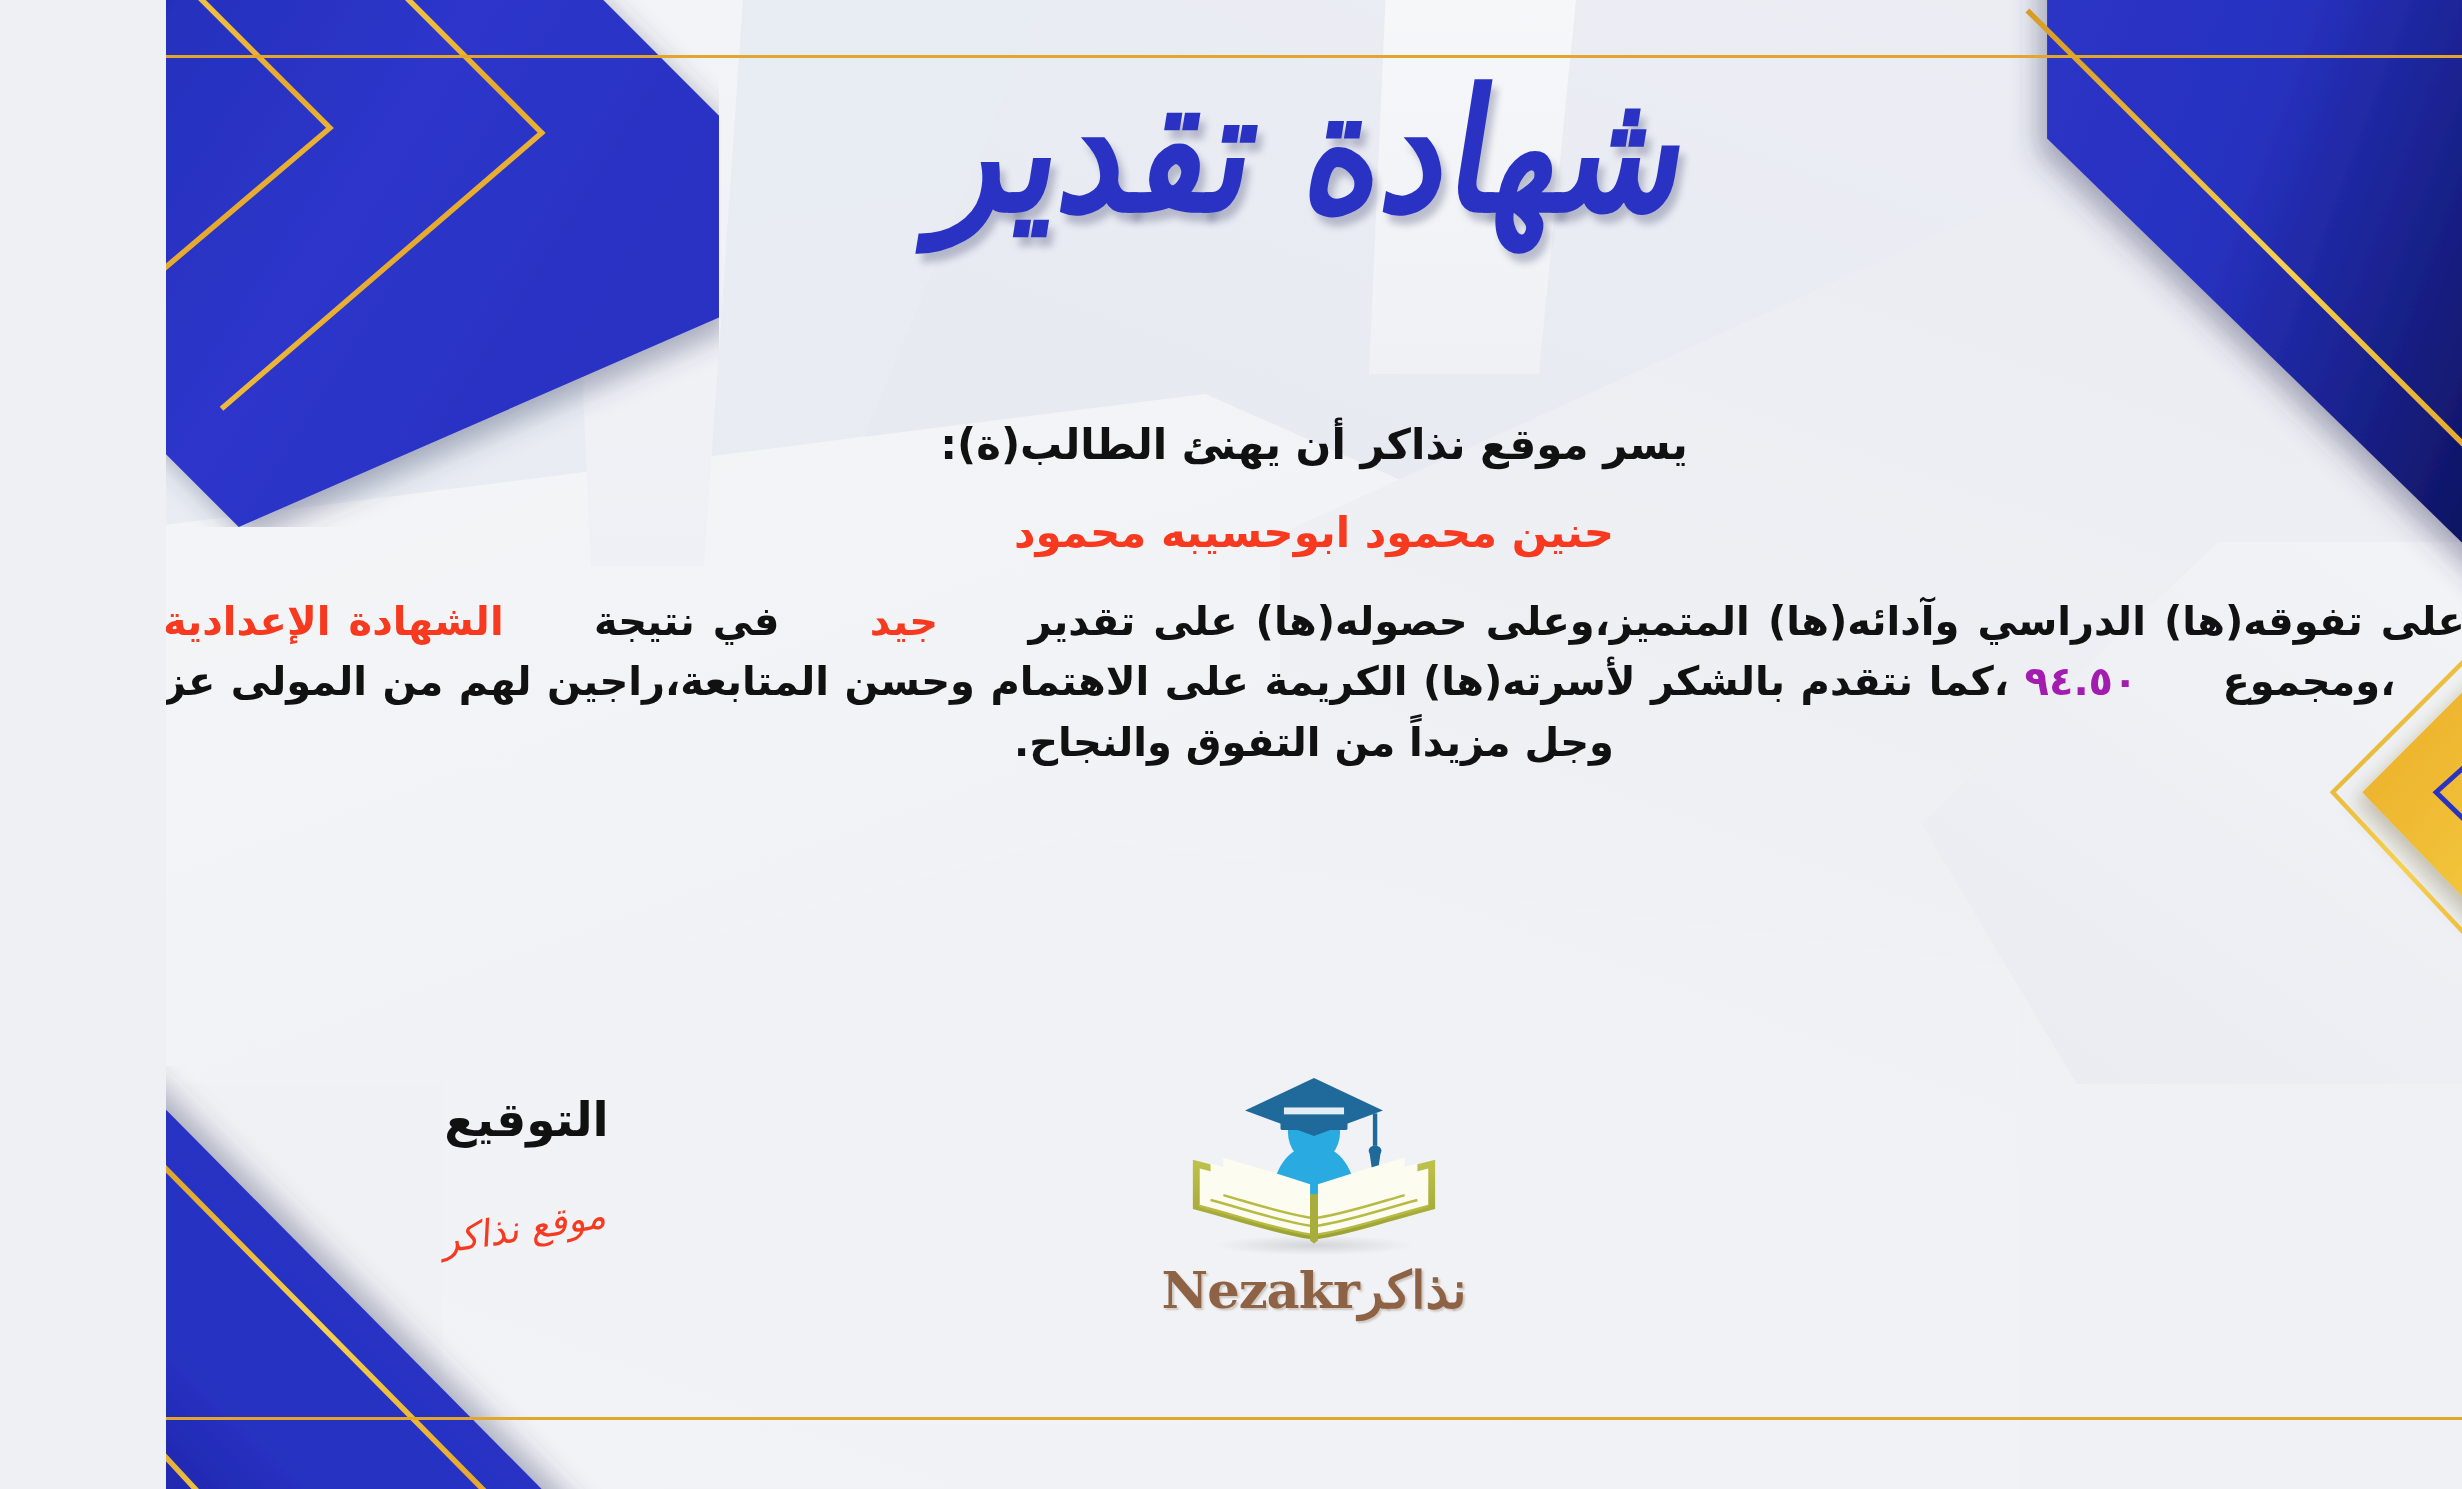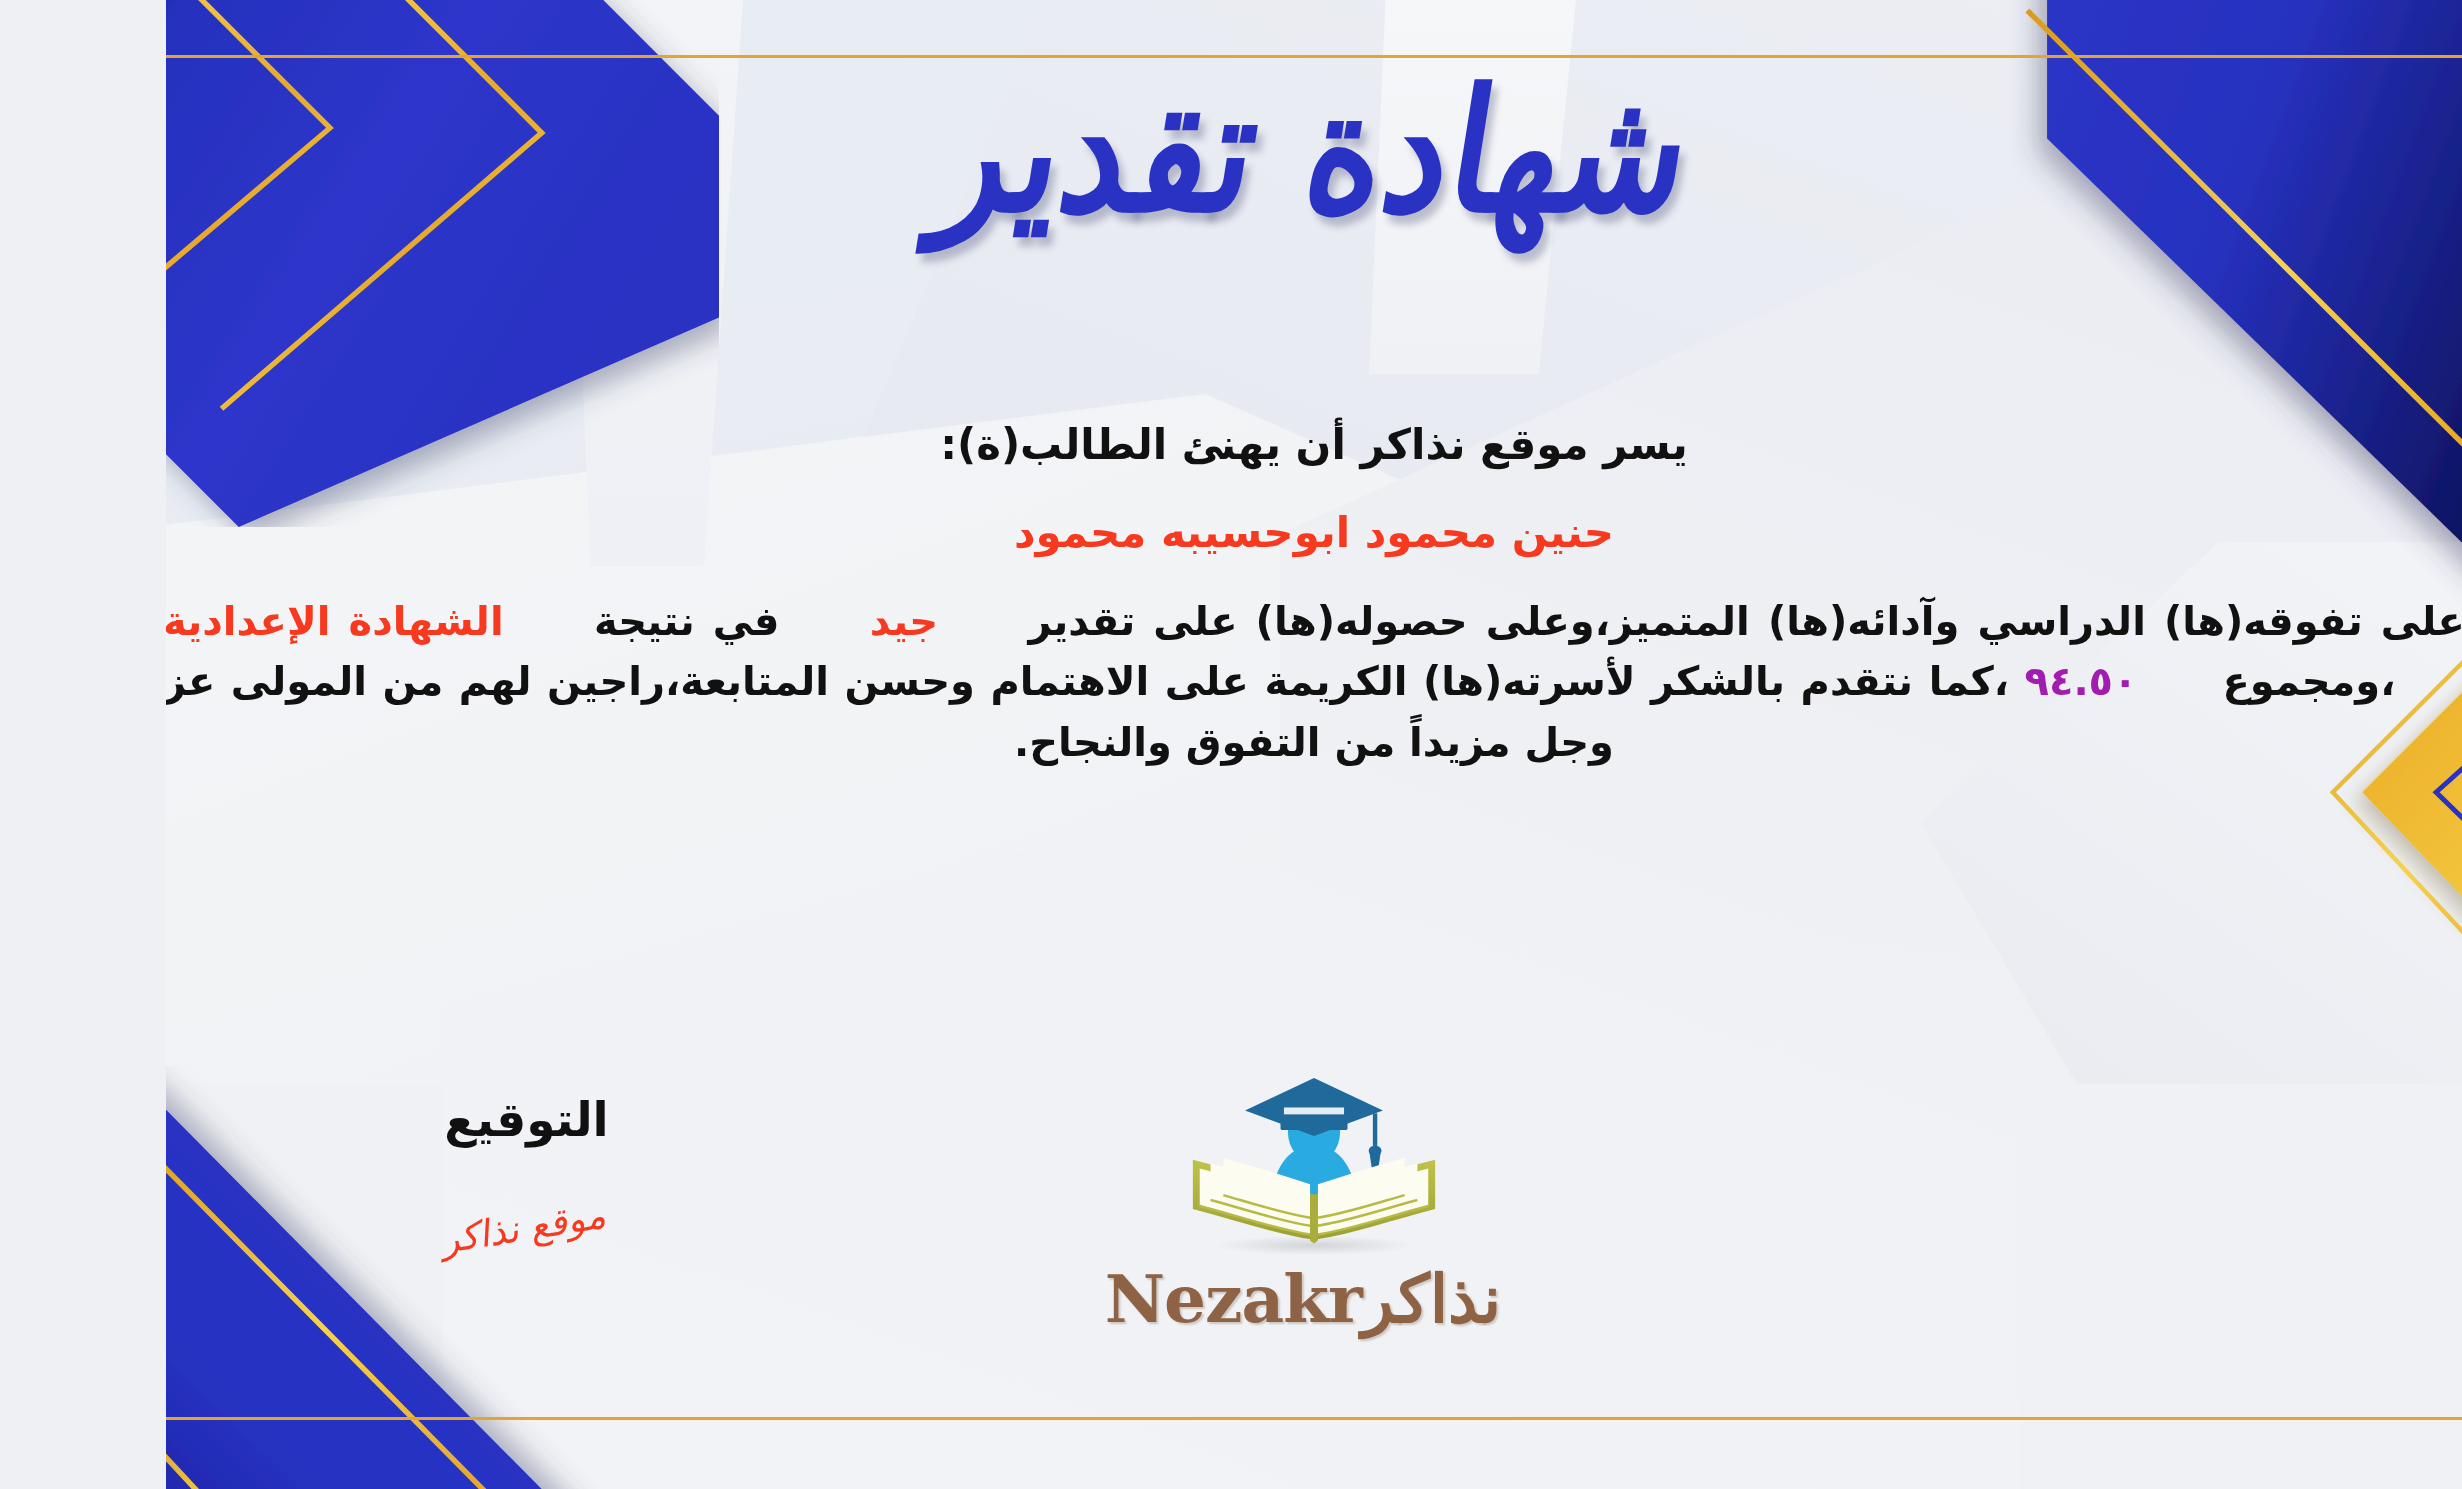--- a/index.html
+++ b/index.html
@@ -150,21 +150,21 @@
 
   
   .logo{
     position:absolute; left:50%; transform:translateX(-50%);
     top:-14.8px;
     width:374px; text-align:center;
   }
   .logo-mark{ width:276px; height:197px; margin:0 auto; display:block; }
   .logo-text{
     margin-top:-8.9px;
-    font-size:66px;
+    font-size:51px;
     font-weight:700;
     color:#8e6345;
     font-family:"DejaVu Serif", serif;
     letter-spacing:-1px;
     text-shadow:2px 2px 2px rgba(120,90,60,.28);
     direction:rtl;
   }
   .logo-text .lat{ font-family:"DejaVu Serif", serif; }
 </style>
 </head>

